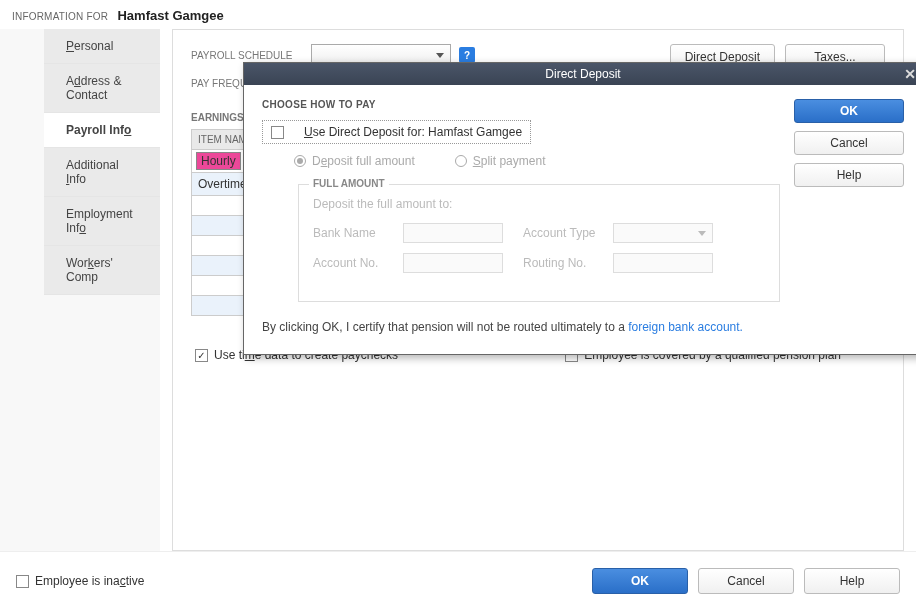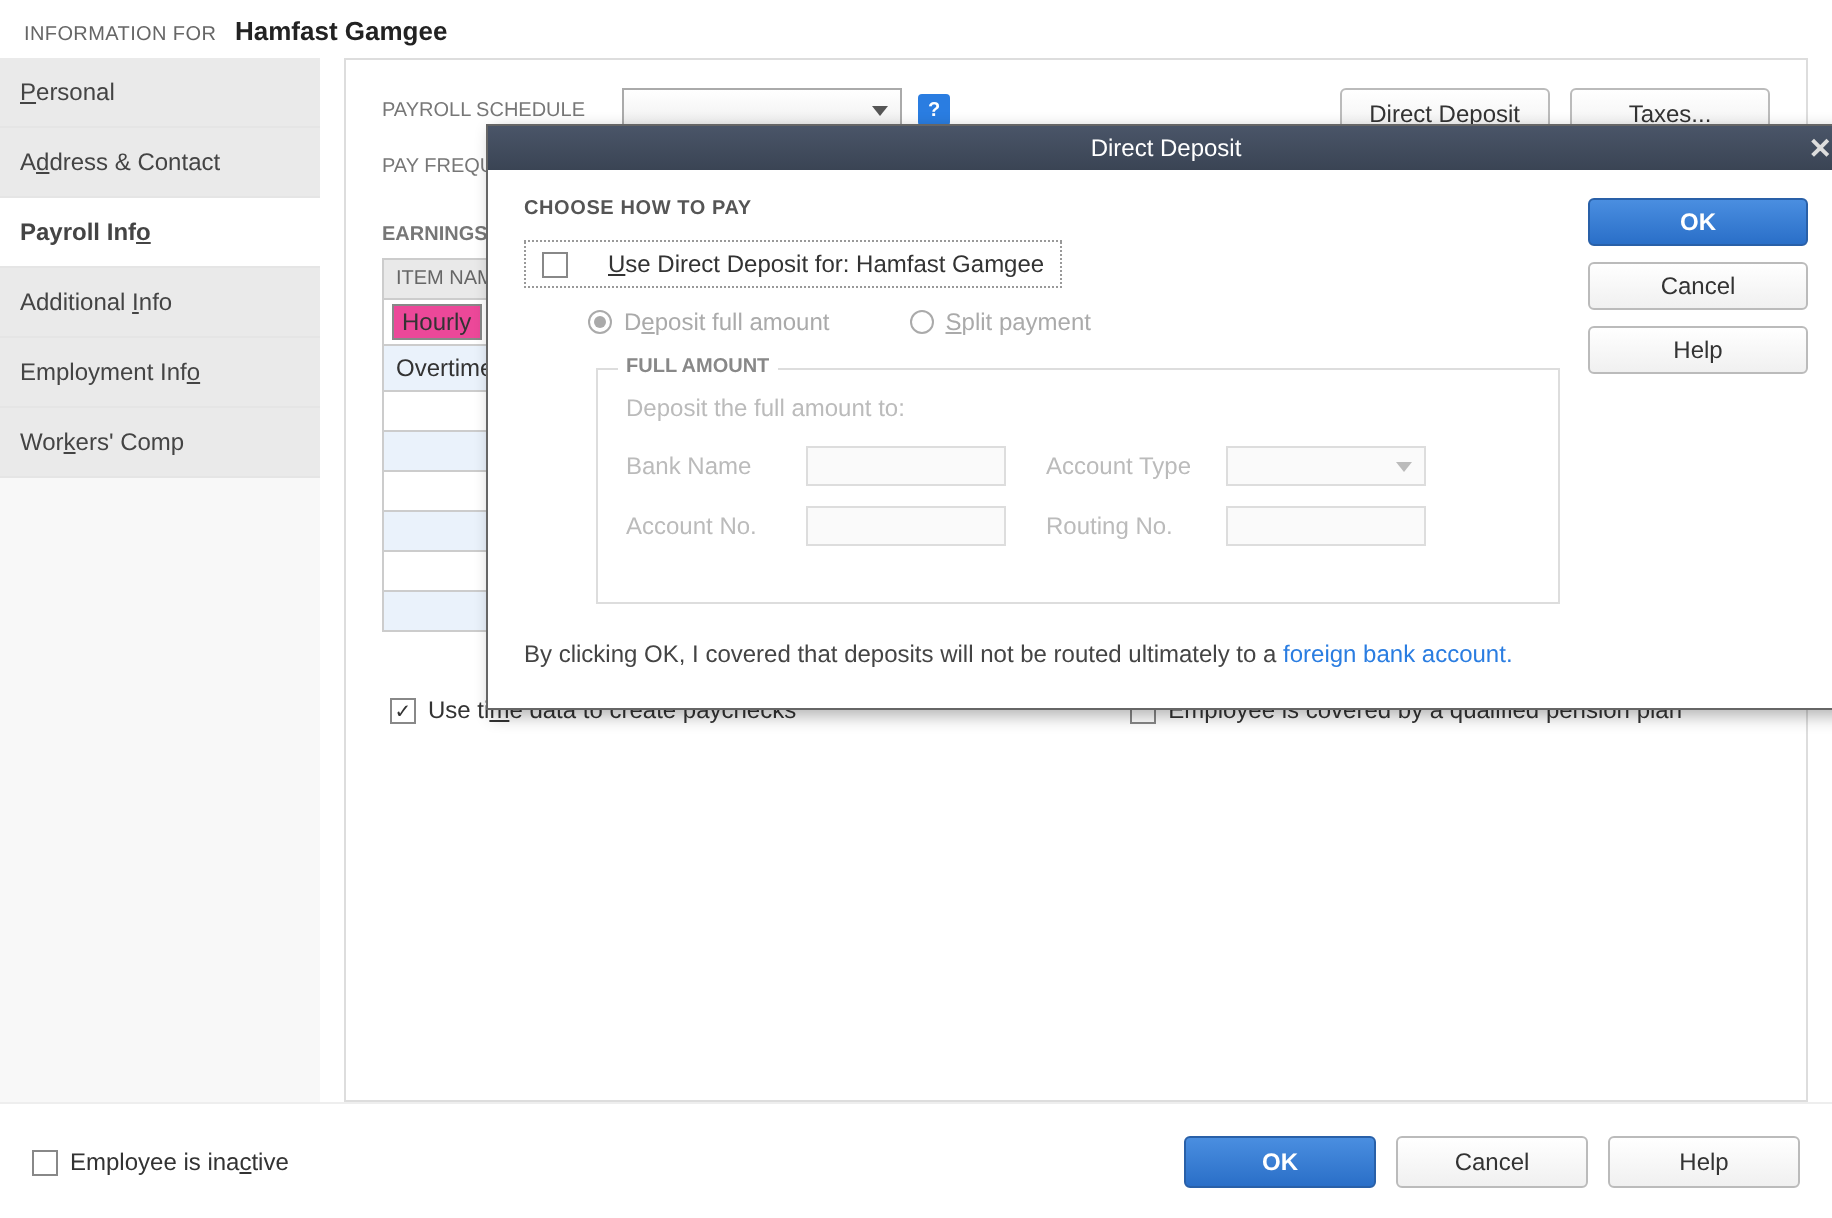--- a/index.html
+++ b/index.html
@@ -5,21 +5,21 @@
   * { box-sizing: border-box; font-family: Arial, Helvetica, sans-serif; }
   body { margin: 0; background: #fff; font-size: 12px; color: #333; width: 916px; }
   
   .info-header { padding: 8px 12px 6px; }
   .info-label { font-size: 10px; color: #666; text-transform: uppercase; letter-spacing: 0.2px; }
   .info-name { font-size: 13px; font-weight: bold; color: #222; margin-left: 6px; }
 
   .main-container { display: flex; height: 522px; }
   
   .sidebar { width: 160px; background: #f8f8f8; padding-top: 0; }
-  .sidebar-item { padding: 10px 10px; border-bottom: 1px solid #e5e5e5; color: #444; cursor: pointer; background: #eaeaea; }
+  .sidebar-item { padding: 10px 22px; border-bottom: 1px solid #e5e5e5; color: #444; cursor: pointer; background: #eaeaea; margin-left: 44px; }
   .sidebar-item.active { background: #fff; font-weight: bold; }
   .underline-key { text-decoration: underline; }
 
   .content { flex: 1; border: 1px solid #ddd; margin: 0 12px; padding: 14px 18px; position: relative; background: #fff; }
   
   .form-row { display: flex; align-items: center; margin-bottom: 6px; }
   .form-label { font-size: 10px; color: #777; text-transform: uppercase; width: 120px; }
   .dropdown { width: 140px; height: 22px; border: 1px solid #aaa; background: linear-gradient(#fff,#eee); position: relative; display:flex; align-items:center; padding:0 6px;}
   .dropdown .dd-text { font-size: 11px; color: #555; flex:1;}
   .dropdown .dd-arrow { width: 0; height: 0; border-left: 4px solid transparent; border-right: 4px solid transparent; border-top: 5px solid #555; }
@@ -179,21 +179,21 @@
                 <div class="field-label">Account No.</div>
                 <div class="text-input"></div>
               </div>
               <div class="field">
                 <div class="field-label">Routing No.</div>
                 <div class="text-input"></div>
               </div>
             </div>
           </div>
           <div class="certify">
-            <span>By clicking OK, I covered that deposits will not be routed ultimately to a  </span><a href="#">foreign bank account.</a>
+            <span>By clicking OK, I certify that pension will not be routed ultimately to a  </span><a href="#">foreign bank account.</a>
           </div>
         </div>
         <div class="modal-right">
           <div class="modal-btn primary">OK</div>
           <div class="modal-btn">Cancel</div>
           <div class="modal-btn">Help</div>
         </div>
       </div>
     </div>
 

